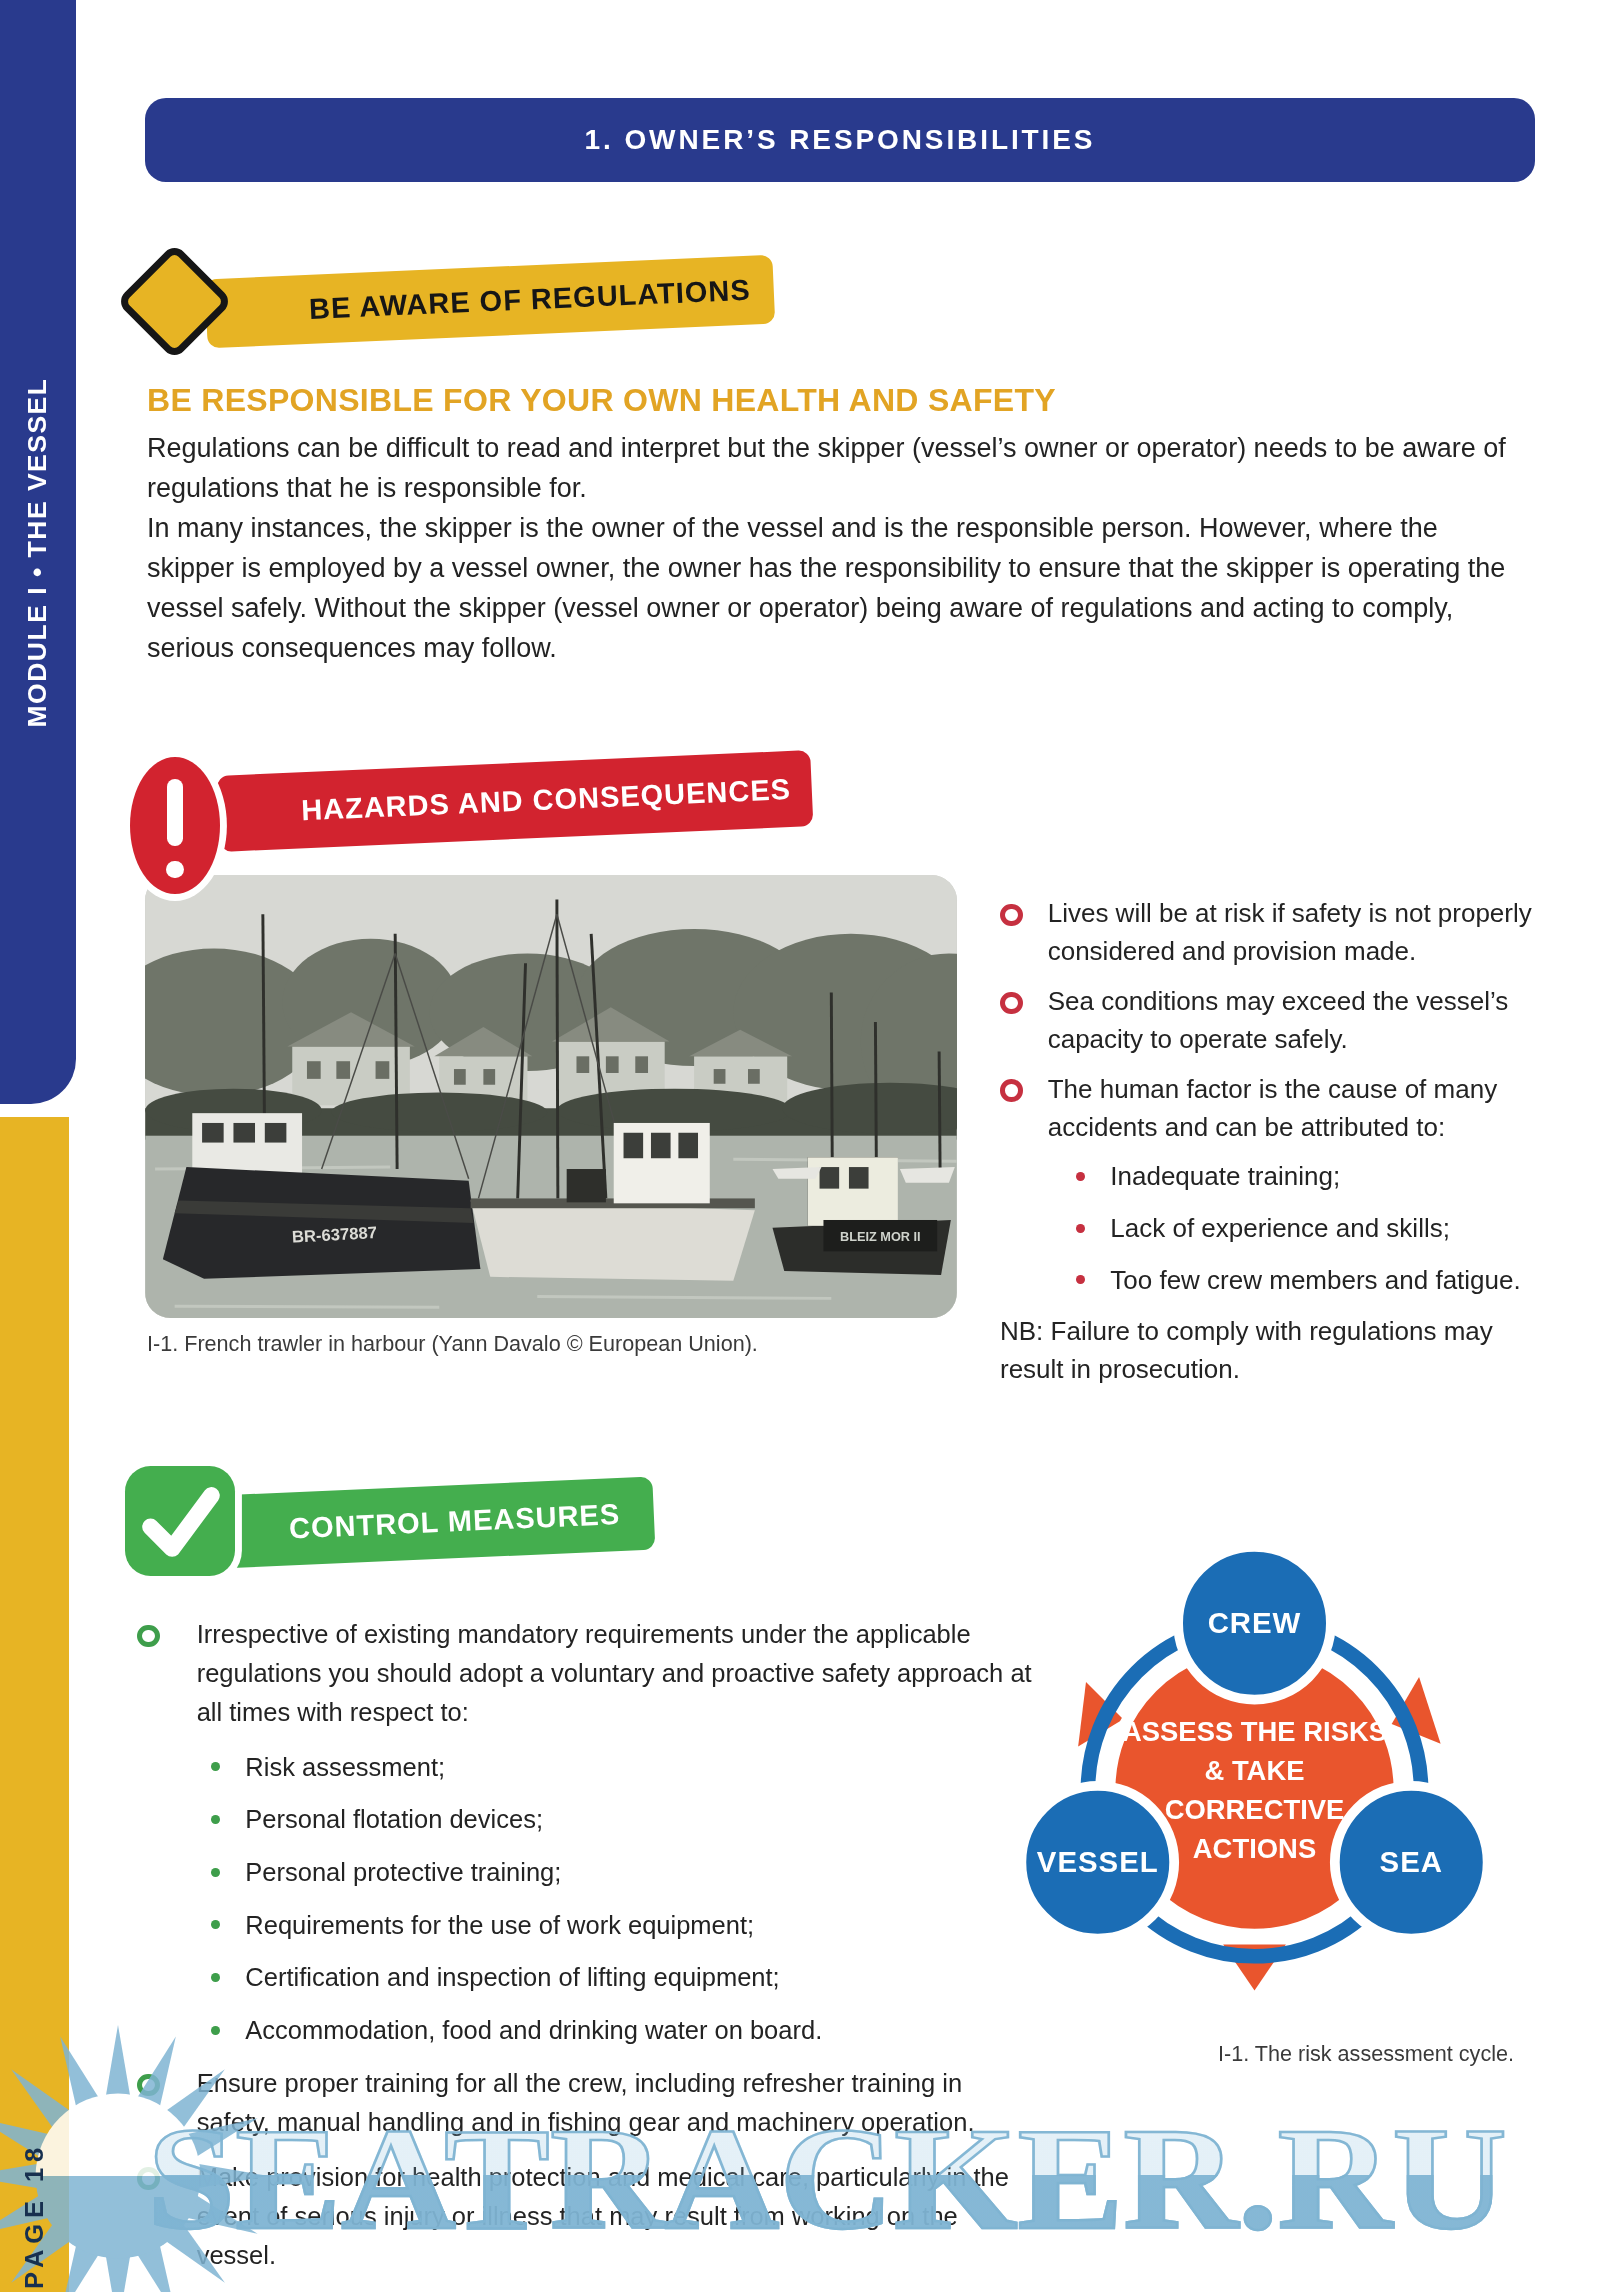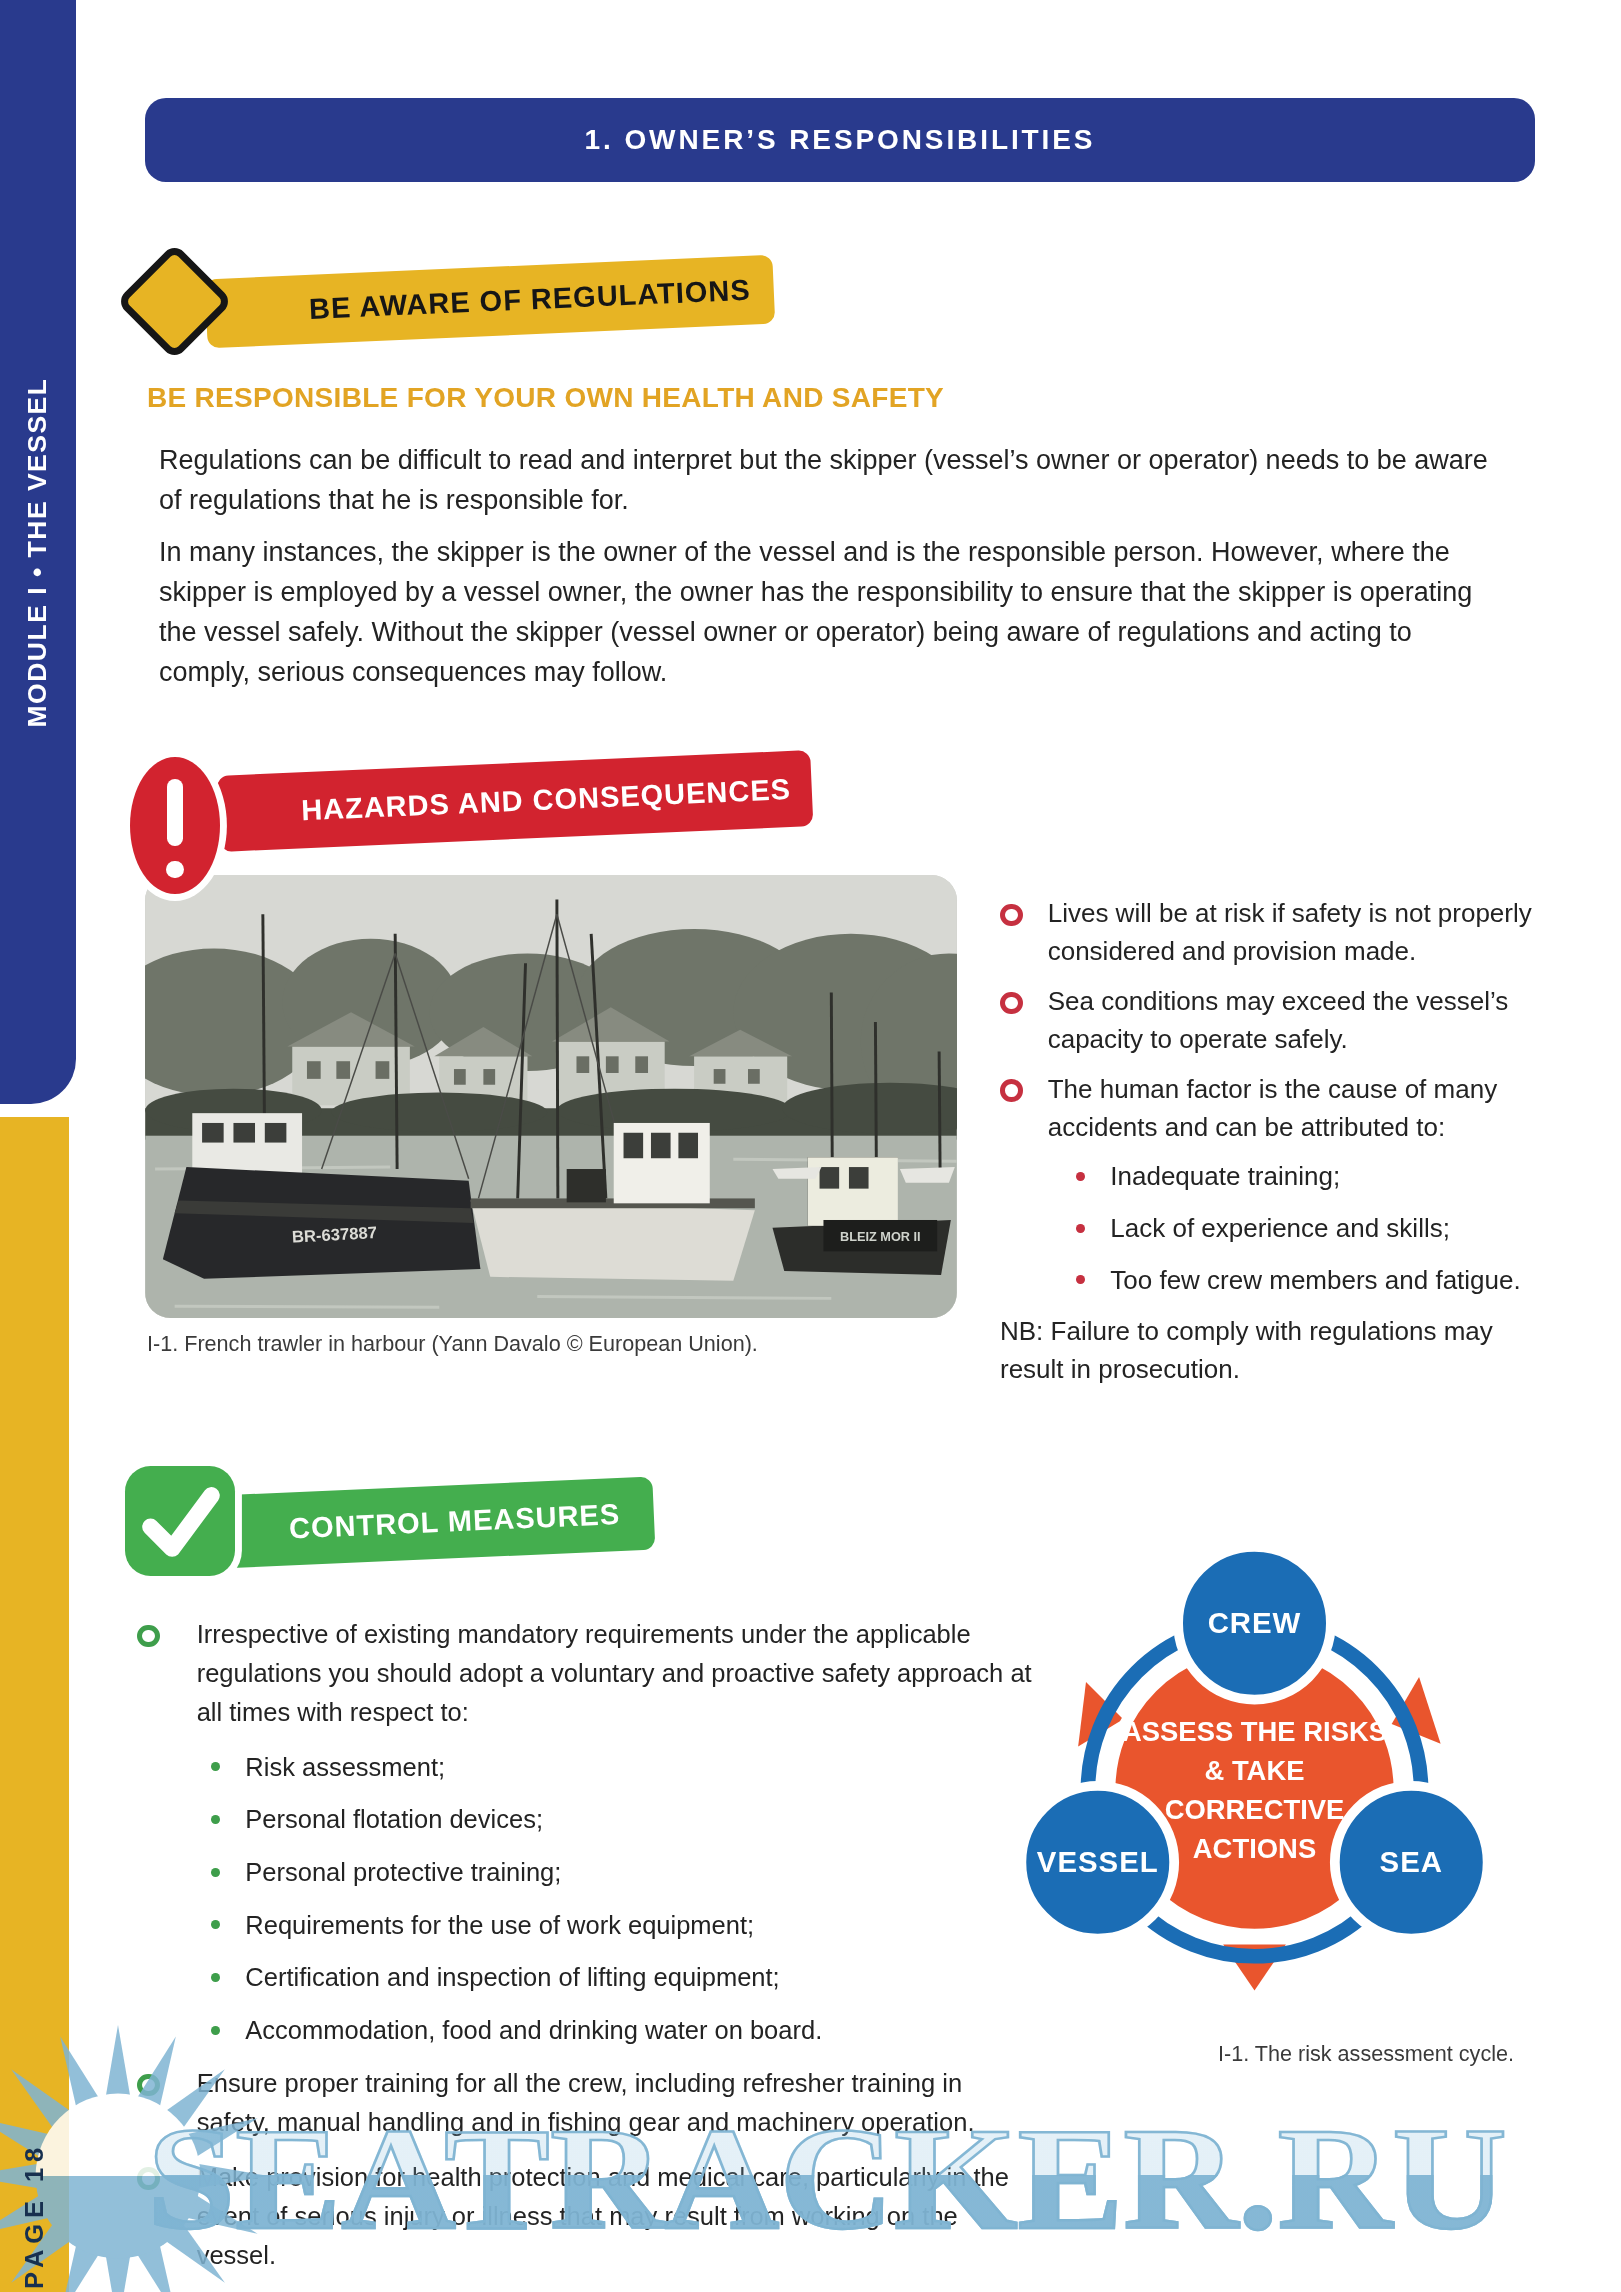--- a/index.html
+++ b/index.html
@@ -35,24 +35,24 @@
   .diamond{position:absolute;left:133px;top:260px;width:69px;height:69px;background:#E7B424;
           border:7.8px solid #161616;border-radius:12.7px;transform:rotate(45deg);z-index:2;}
   .excl-oval{position:absolute;left:130px;top:757px;width:90px;height:137px;background:#D2232F;
           border-radius:50%;box-shadow:0 0 0 6.9px #fff;z-index:2;}
   .excl-bar{position:absolute;left:37px;top:21.6px;width:15.7px;height:67px;background:#fff;border-radius:7.8px;}
   .excl-dot{position:absolute;left:36px;bottom:15.7px;width:17.6px;height:17.6px;background:#fff;border-radius:50%;}
   .check-square{position:absolute;left:125px;top:1466px;width:110px;height:110px;background:#44AE4E;
           border-radius:25.5px;box-shadow:0 0 0 6.9px #fff;z-index:2;}
 
   
-  .gold-heading{position:absolute;left:147px;top:382px;font-size:28px;font-weight:900;
+  .gold-heading{position:absolute;left:147px;top:382px;font-size:32px;font-weight:900;
           letter-spacing:0.3px;color:#E2A424;}
   .body-copy{position:absolute;left:147px;top:428px;width:1374px;font-size:27px;line-height:40px;}
-  .body-copy p{margin:12px;}
+  .body-copy p{margin:0;}
   .photo-caption{position:absolute;left:147px;top:1331px;font-size:21.6px;color:#3a3a3a;}
   .diagram-caption{position:absolute;left:990px;top:2041px;width:524px;text-align:right;
           font-size:21.6px;color:#3a3a3a;}
 
   
   .photo{position:absolute;left:145px;top:875px;width:812px;height:443px;border-radius:25.5px;
           overflow:hidden;background:#cfd1cc;}
 
   
   .haz-col{position:absolute;left:1000px;top:894px;width:551px;font-size:26px;line-height:38px;}

